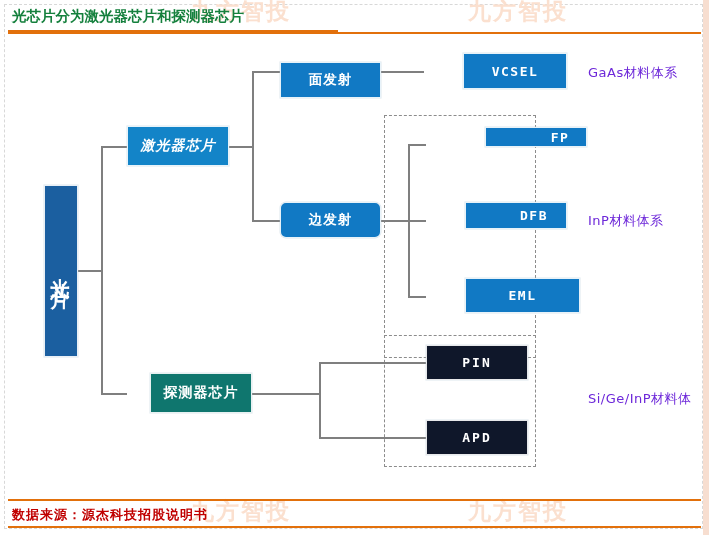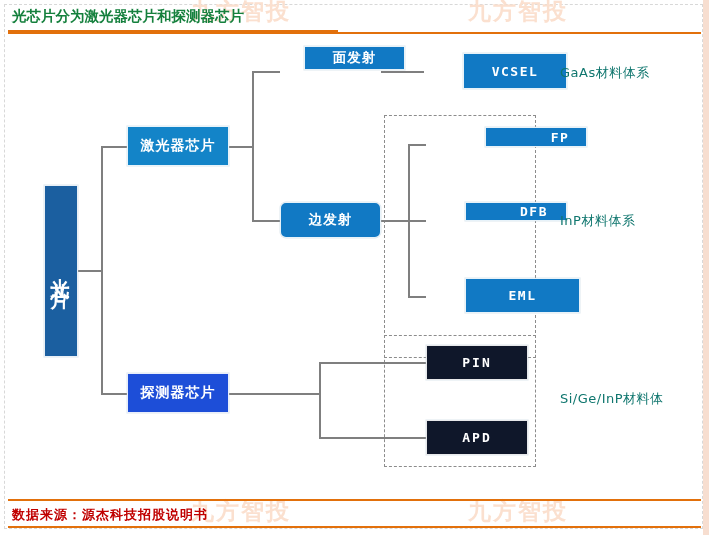--- a/index.html
+++ b/index.html
@@ -94,26 +94,28 @@
     text-orientation:upright;
     letter-spacing:6px;
     font-size:19px;
     font-family:"DejaVu Sans",sans-serif;
   }
   .node-l2-dark{
     background:#1384c8;
     font-size:14px;
     letter-spacing:1px;
     font-family:"DejaVu Sans",sans-serif;
+    font-style:italic;
   }
   .node-l2-light{
-    background:#1d4ed8;
+    background:#0f766e;
     font-size:14px;
     letter-spacing:1px;
     font-family:"DejaVu Sans",sans-serif;
+    margin-left:23px;
   }
   .node-l3-dark{
     background:#1179c4;
     font-size:13.5px;
     letter-spacing:1px;
     font-family:"DejaVu Sans",sans-serif;
   }
   .node-l4-dark{
     background:#1179c4;
     font-size:13px;
@@ -136,25 +138,26 @@
   
   .group-box{
     position:absolute;
     border:1.6px dashed #8c8c8c;
     box-sizing:border-box;
     background:transparent;
   }
   
   .side-label{
     position:absolute;
-    color:#0f766e;
+    color:#6d28d9;
     font-size:13px;
     letter-spacing:0.5px;
     white-space:nowrap;
     font-family:"DejaVu Sans",sans-serif;
+    margin-left:28px;
   }
   
   .edge-strip{
     position:absolute;right:0px;top:0px;width:6px;height:535px;
     background:#f7ded0;
   }
 </style>
 </head>
 <body>
 
@@ -199,29 +202,29 @@
     <div class="conn conn-v" style="left:301px;top:322px;height:76px;"></div>
     <div class="conn conn-h" style="left:301px;top:322px;width:107px;"></div>
     <div class="conn conn-h" style="left:301px;top:397px;width:107px;"></div>
 
     <div class="node node-root" style="left:26px;top:145px;width:34px;height:172px;">光芯片</div>
 
     <div class="node node-l2-dark" style="left:109px;top:86px;width:102px;height:40px;">激光器芯片</div>
 
     <div class="node node-l2-light" style="left:109px;top:333px;width:102px;height:40px;">探测器芯片</div>
 
-    <div class="node node-l3-dark" style="left:262px;top:6px;width:101px;height:24px;margin-left:24px;">面发射</div>
+    <div class="node node-l3-dark" style="left:262px;top:22px;width:101px;height:36px;">面发射</div>
 
     <div class="node node-l3-dark" style="left:262px;top:162px;width:101px;height:36px;border-radius:6px;">边发射</div>
 
     <div class="node node-l4-dark" style="left:406px;top:13px;width:104px;height:36px;">VCSEL</div>
 
     <div class="node node-l4-dark" style="left:428px;top:87px;width:102px;height:20px;padding-left:48px;">FP</div>
 
-    <div class="node node-l4-dark" style="left:408px;top:162px;width:102px;height:19px;padding-left:36px;">DFB</div>
+    <div class="node node-l4-dark" style="left:408px;top:162px;width:102px;height:27px;padding-left:36px;">DFB</div>
 
     <div class="node node-l4-dark" style="left:408px;top:238px;width:115px;height:35px;">EML</div>
 
     <div class="node node-l4-light" style="left:408px;top:305px;width:102px;height:35px;">PIN</div>
 
     <div class="node node-l4-light" style="left:408px;top:380px;width:102px;height:35px;">APD</div>
 
     <div class="side-label" style="left:542px;top:24px;">GaAs材料体系</div>
 
     <div class="side-label" style="left:542px;top:172px;">InP材料体系</div>

